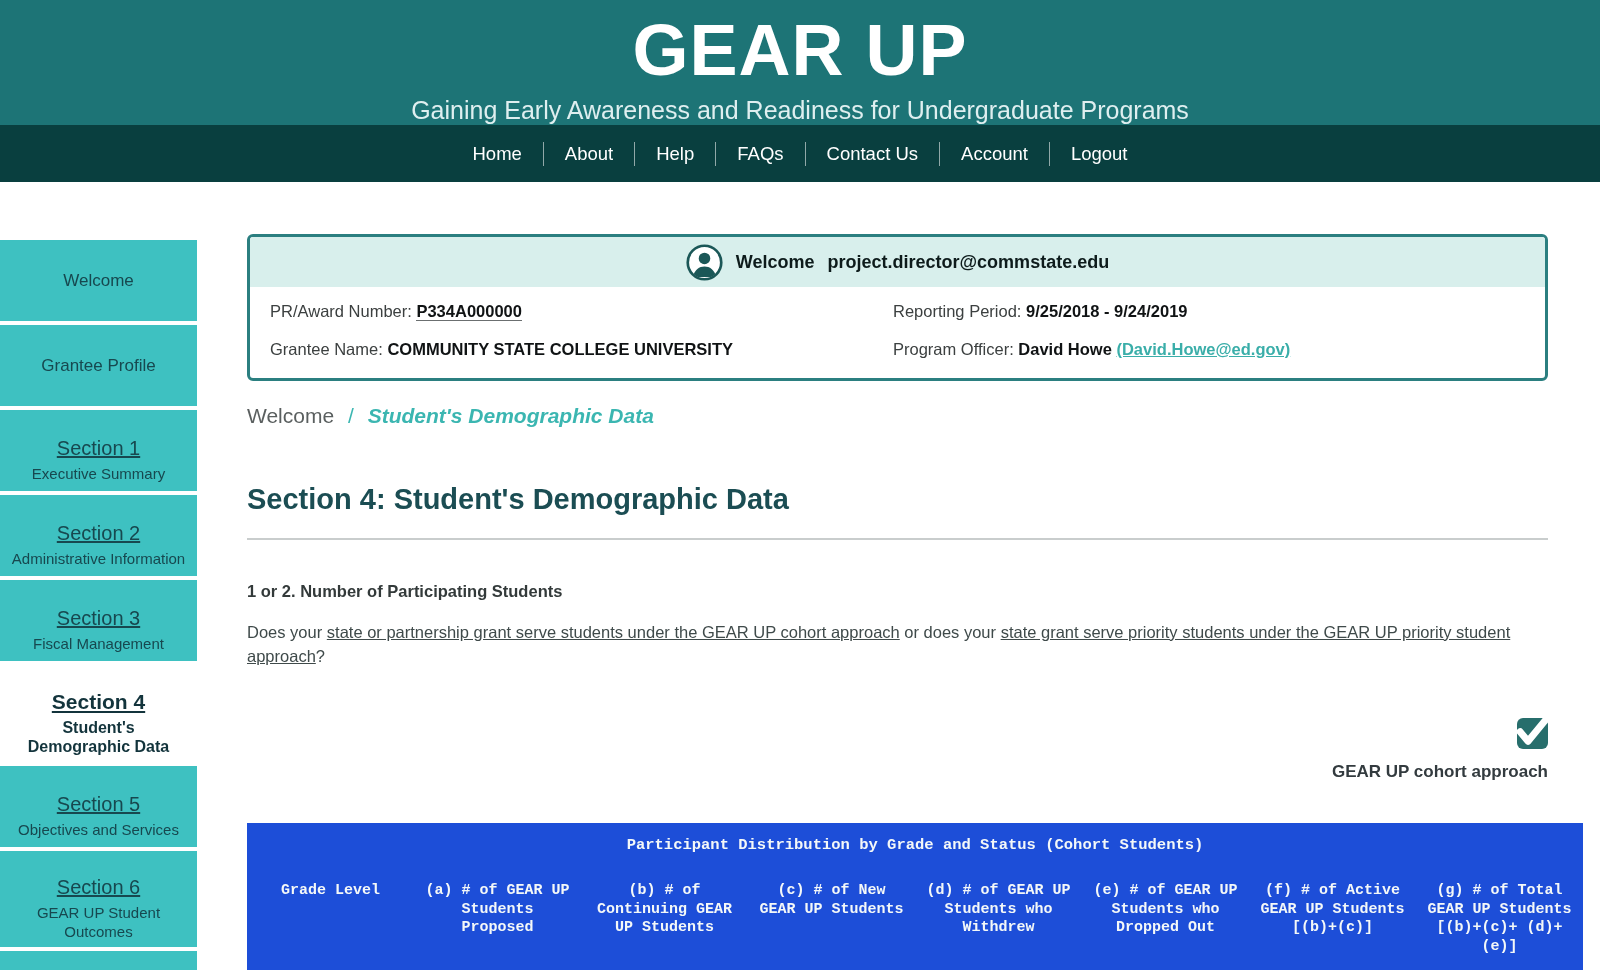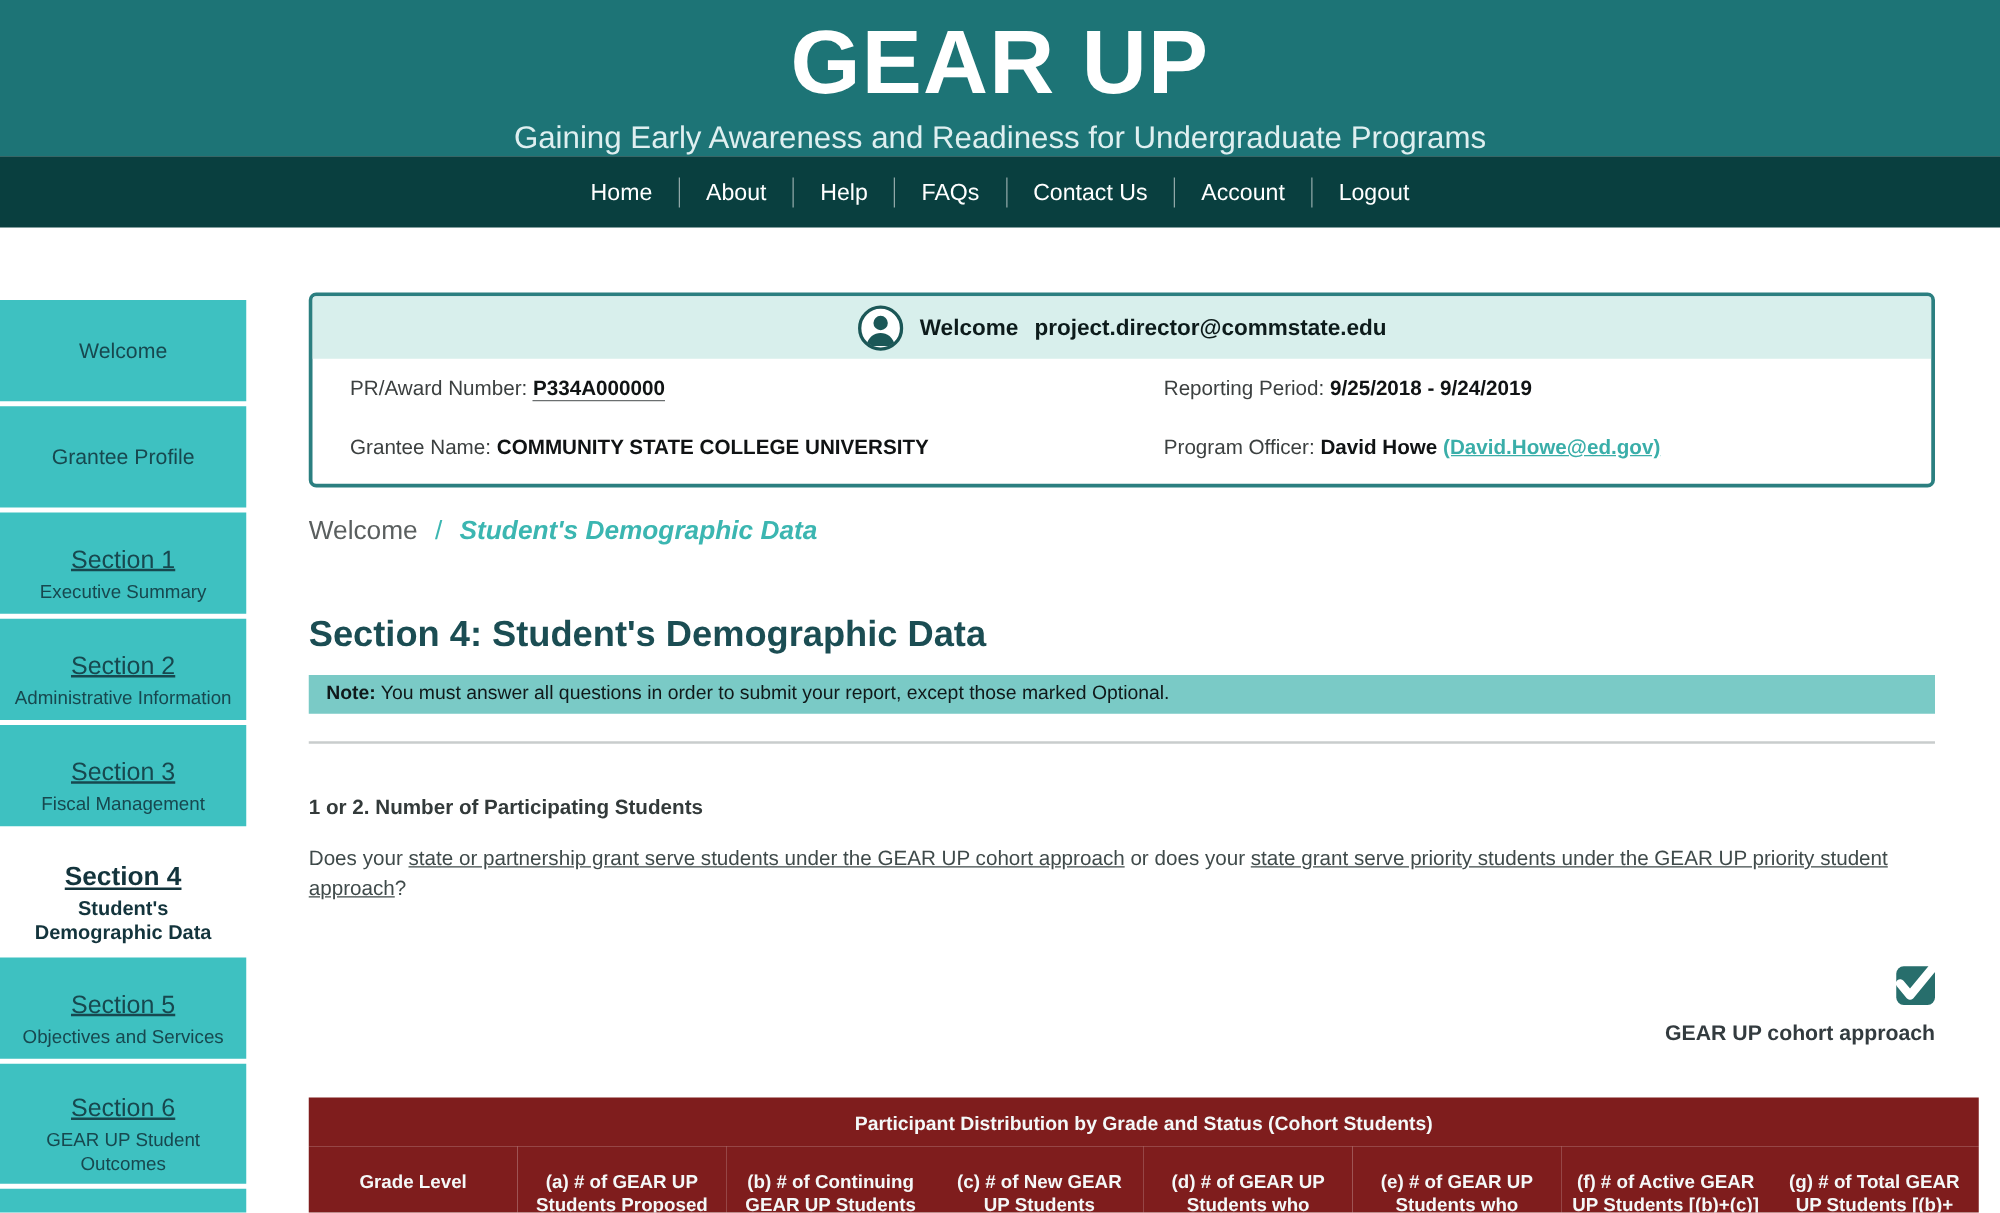--- a/index.html
+++ b/index.html
@@ -32,21 +32,21 @@
   .side-item.active .s-sub { font-weight:700; font-size:16px; line-height:19px; }
 
   
   .main { margin-left:247px; width:1301px; }
 
   
   .welcome-box { margin-top:52px; border:3px solid #2b7f80; border-radius:6px; overflow:hidden; background:#fff; }
   .wb-head { background:#d8efec; height:50px; display:flex; align-items:center; justify-content:center; gap:13px; }
   .wb-head .wb-welcome { font-size:18px; font-weight:700; color:#0d1b1b; }
   .wb-head .wb-email { font-size:18px; font-weight:700; color:#0d1b1b; }
-  .wb-body { padding:15px 30px 19px; display:grid; grid-template-columns:623px 1fr; row-gap:19px;gap:28px; }
+  .wb-body { padding:15px 20px 19px; display:grid; grid-template-columns:623px 1fr; row-gap:19px; }
   .field { font-size:16.5px; color:#3c4040; }
   .field b { color:#101314; }
   .pr-value { border-bottom:1px solid #6b6f70; }
   .officer-link { color:#3aaea9; font-weight:700; text-decoration:underline; cursor:pointer; }
 
   
   .breadcrumb { margin-top:23px; font-size:21px; }
   .crumb-home { color:#5a5f5f; cursor:pointer; }
   .crumb-sep { color:#3bb6b1; margin:0 8px; }
   .crumb-current { color:#3bb6b1; font-weight:700; font-style:italic; }
@@ -63,21 +63,21 @@
 
   
   .checkbox-row { margin-top:50px; margin-left:16px; display:flex; align-items:flex-end; gap:13px;flex-direction:column; }
   .checkbox { width:31px; height:31px; background:#276e6c; border-radius:6px; position:relative; cursor:pointer; flex:none; }
   .checkbox svg { position:absolute; left:-4px; top:-6px; }
   .checkbox-label { font-size:17px; font-weight:700; color:#333b3f; }
 
   
   .table-wrap { margin-top:41px; width:1336px; }
   table { width:100%; border-collapse:collapse; table-layout:fixed; }
-  thead th { background:#7f1d1d; color:#f4f8f8; }
+  thead th { background:#1d4ed8; color:#f4f8f8;font-family:Liberation Mono, monospace; }
   .t-title th { font-size:15.5px; font-weight:700; padding:13px 6px 8px; }
   .t-cols th { font-size:15px; font-weight:700; vertical-align:top; padding:20px 8px 26px; line-height:18.5px; }
   tbody td { border-left:1px solid #d9dee3; height:120px; vertical-align:top; text-align:center; background:#fff; }
   tbody td:first-child { border-left:none; }
   td.grade { font-size:15.5px; color:#3c4040; padding-top:20px; }
 </style>
 </head>
 <body>
 
 <div class="banner">
@@ -183,23 +183,20 @@
     </div>
 
     <div class="breadcrumb">
       <span class="crumb-home">Welcome</span>
       <span class="crumb-sep">/</span>
       <span class="crumb-current">Student's Demographic Data</span>
     </div>
 
     <div class="section-title">Section 4: Student's Demographic Data</div>
 
-    <div class="note-bar">
-      <b>Note:</b><span> You must answer all questions in order to submit your report, except those marked Optional.</span>
-    </div>
 
     <hr class="rule">
 
     <div class="q-heading">1 or 2. Number of Participating Students</div>
     <div class="q-text">
       <span>Does your </span><span class="q-link">state or partnership grant serve students under the GEAR UP cohort approach</span><span> or does your </span><span class="q-link">state grant serve priority students under the GEAR UP priority student approach</span><span>?</span>
     </div>
 
     <div class="checkbox-row">
       <div class="checkbox">

